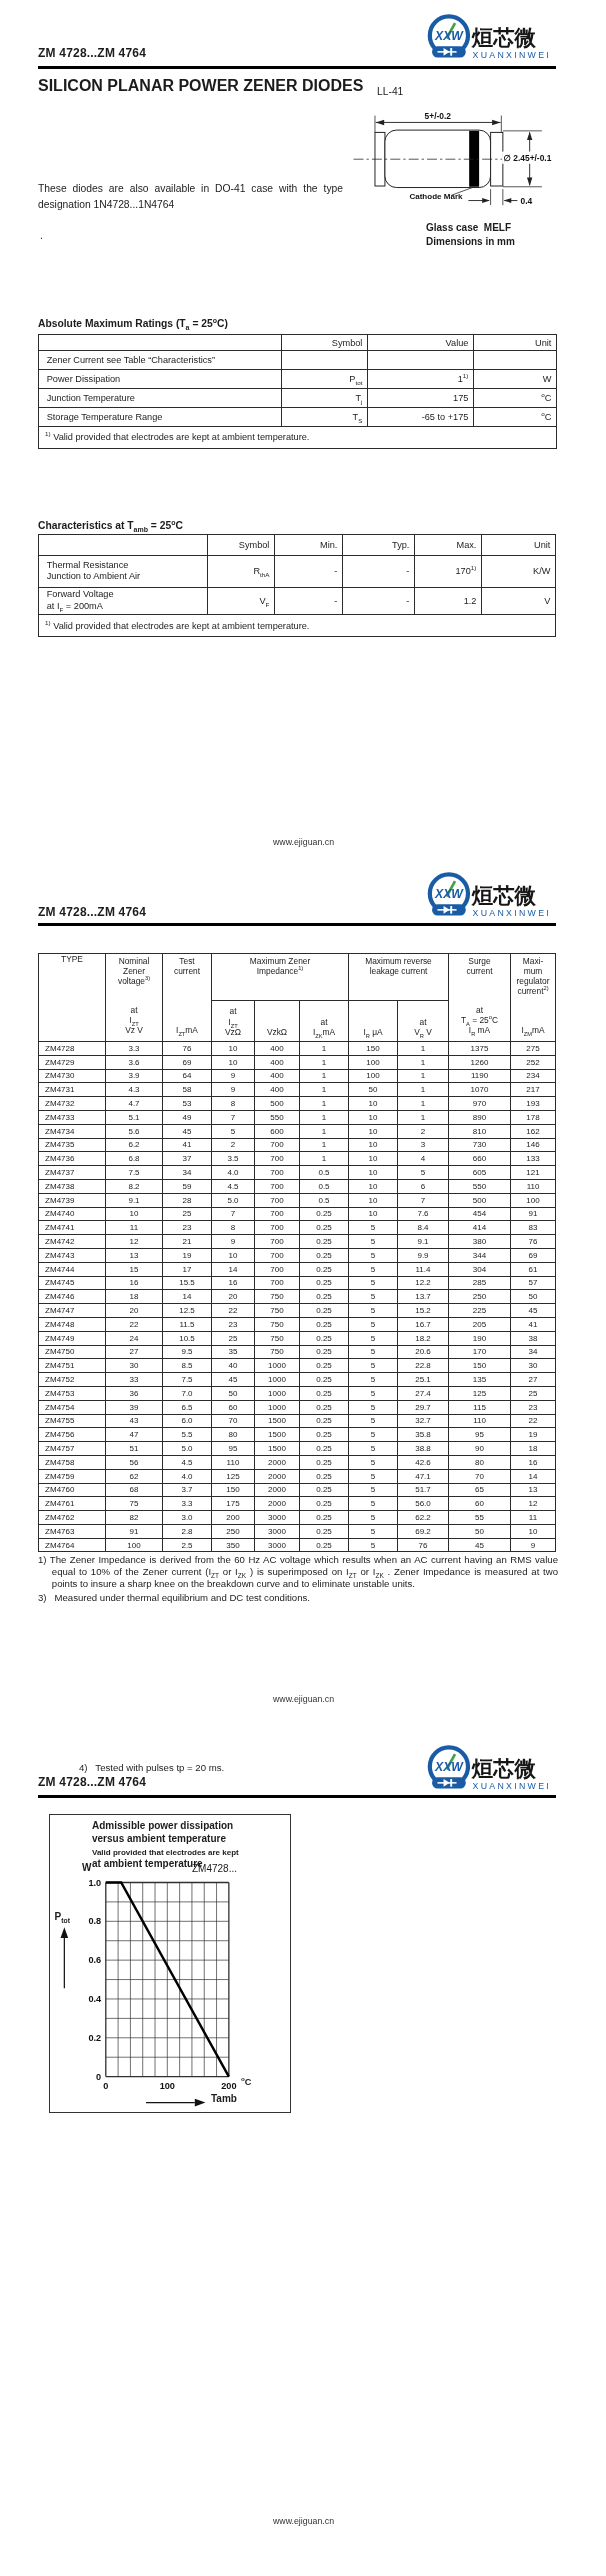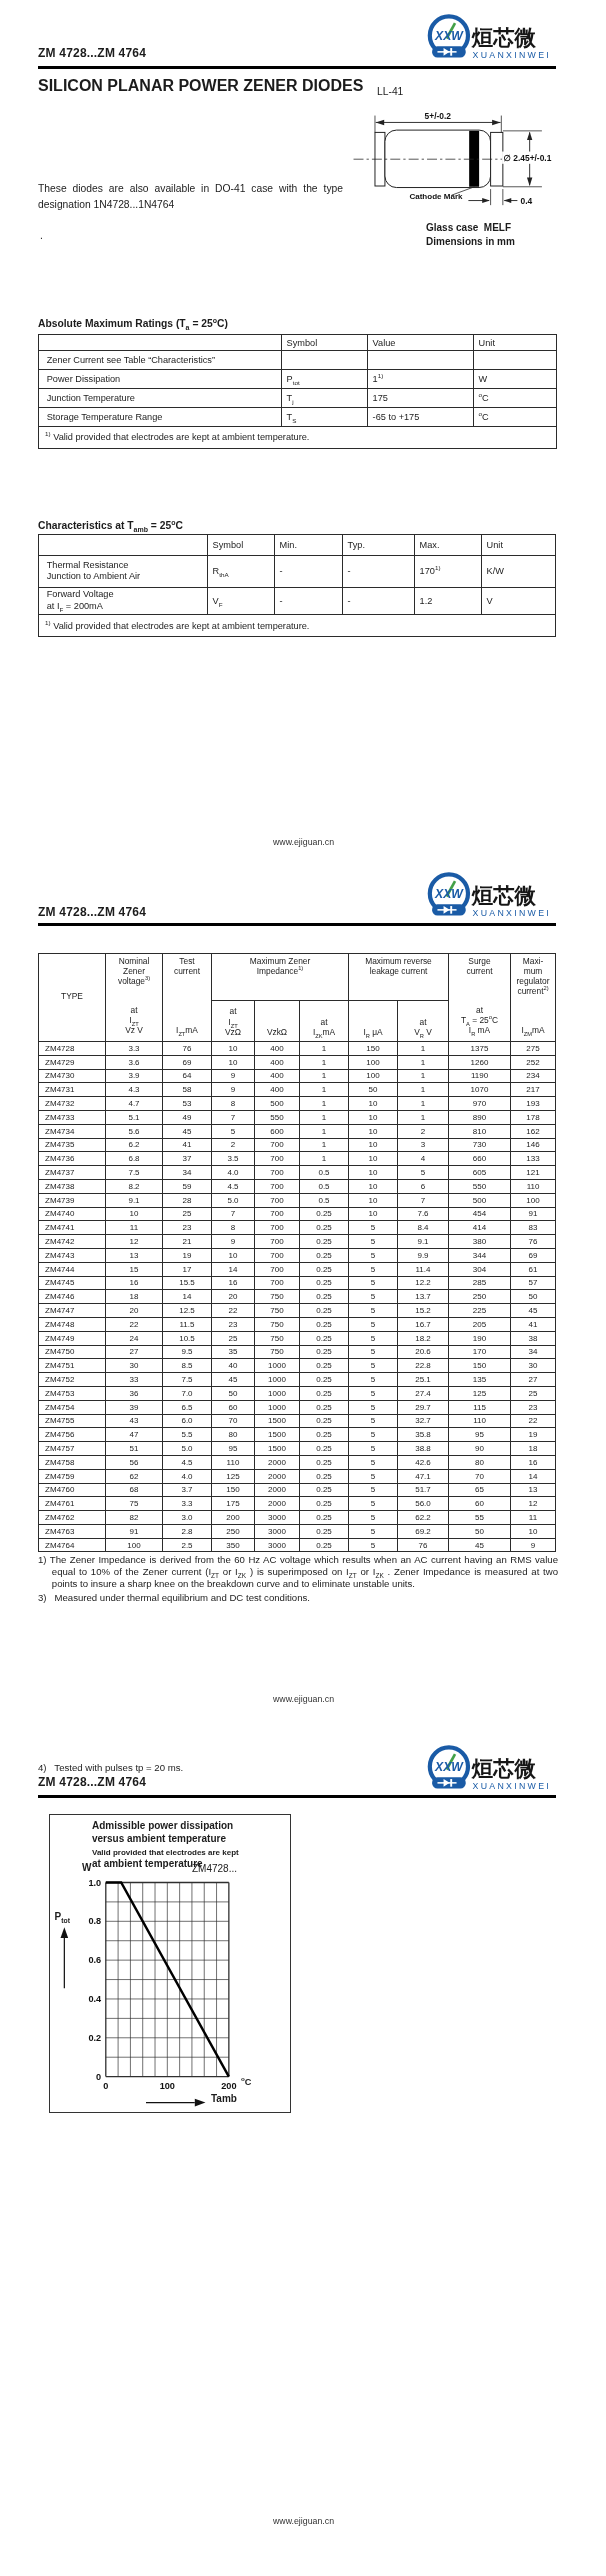--- a/index.html
+++ b/index.html
@@ -12,43 +12,43 @@
   .para{width:305px;font-size:10.3px;line-height:15.7px;text-align:justify;}
   .pkg-label{font-size:10.3px;}
   .case-note{font-size:10px;font-weight:bold;white-space:pre;}
   .section-title{font-size:10.3px;font-weight:bold;}
   .footer-url{left:0;width:607px;text-align:center;font-size:8.8px;color:#333;}
   sup{vertical-align:super;font-size:68%;line-height:0;}
   sub{vertical-align:sub;font-size:68%;line-height:0;}
 
   table{border-collapse:collapse;table-layout:fixed;}
   table.rt{width:518px;font-size:9.2px;}
-  table.rt th,table.rt td{border:0.8px solid #2b2b2b;padding:0.8px 4.6px;text-align:left;font-weight:normal;}
+  table.rt th,table.rt td{border:0.8px solid #2b2b2b;padding:0.8px 4.6px;text-align:right;font-weight:normal;}
   table.rt td.lbl{text-align:left;padding-left:7.7px;}
   table.rt tr{height:19px;}
   table.rt tr.hdr{height:16px;}
   table.rt td.fnote{text-align:left;padding-left:6.1px;font-size:9.2px;height:19px;}
   table.rt .two-line{line-height:11.5px;white-space:pre-line;}
 
   table.spec{width:518px;font-size:8px;}
   table.spec th,table.spec td{border:0.8px solid #2b2b2b;padding:0 1.5px;text-align:center;font-weight:normal;}
   table.spec thead tr.g1{height:47px;}
   table.spec thead tr.g2{height:41px;}
   table.spec thead th{vertical-align:top;font-size:8.4px;}
   table.spec thead tr.g2 th{vertical-align:bottom;padding-bottom:2.3px;}
   table.spec tbody tr{height:13.8px;}
   table.spec tbody td.c-type{text-align:left;padding-left:6.1px;}
   .gh{white-space:pre-line;line-height:10.3px;padding-top:1.5px;}
   .sh{white-space:pre-line;line-height:10.3px;padding-bottom:1.5px;}
   .split-inner{display:flex;flex-direction:column;justify-content:space-between;height:83px;}
-  .type-inner{display:flex;align-items:center;justify-content:center;height:83px;}
+  .type-inner{display:flex;justify-content:center;height:83px;}
 
   .notes{width:520px;font-size:9.6px;line-height:12.2px;}
   .notes p{margin:0 0 1.5px 0;text-align:justify;text-indent:-13.8px;padding-left:13.8px;white-space:pre-wrap;}
-  .note4{font-size:9.6px;white-space:pre-wrap;}
+  .note4{font-size:9.6px;white-space:pre-wrap;margin-left:41px;}
 
   .graph-box{left:49px;top:1814px;width:240px;height:297px;border:1.1px solid #333;}
   .gb-t1{left:42px;top:4.6px;font-size:10px;font-weight:bold;}
   .gb-t2{left:42px;top:17.6px;font-size:10px;font-weight:bold;}
   .gb-s1{left:42px;top:33px;font-size:8px;font-weight:bold;}
   .gb-s2{left:42px;top:43px;font-size:10px;font-weight:bold;}
   .gb-w{left:32px;top:47px;font-size:10px;font-weight:bold;}
   .gb-curve{left:142px;top:48px;font-size:10px;font-weight:normal;}
   .gb-ptot{left:4.6px;top:96px;font-size:10px;font-weight:bold;}
   .gb-tamb{left:161px;top:278px;font-size:10px;font-weight:bold;}

